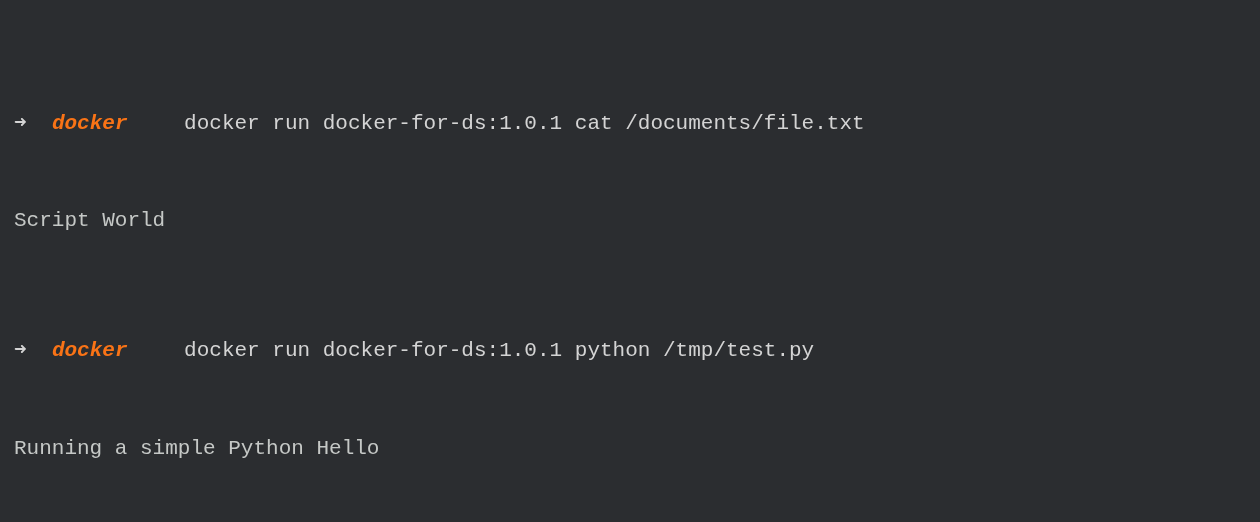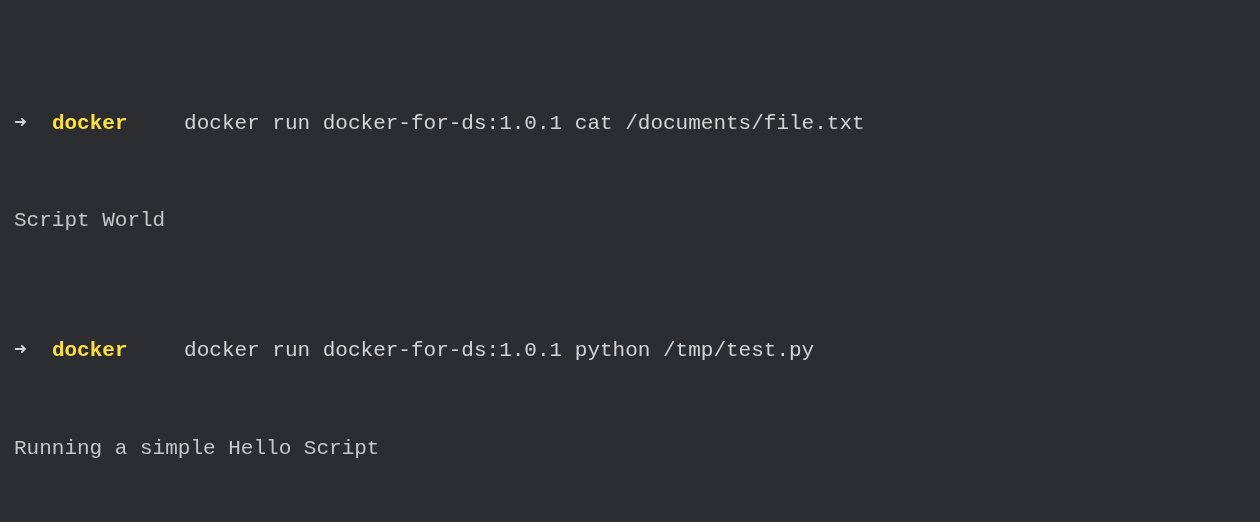--- a/index.html
+++ b/index.html
@@ -22,41 +22,42 @@
       white-space: pre;
     }
     .line {
       display: block;
     }
     .arrow {
       color: #d4d4d4;
       font-weight: normal;
     }
     .context {
-      color: #fde047;
+      color: #f97316;
       font-weight: bold;
+      font-style: italic;
     }
     .cmd {
       color: #d4d4d4;
       margin-left: 44px;
     }
     .output {
       color: #c5c8c6;
     }
   </style>
 </head>
 <body>
 
 <div class="terminal">
   
   <span class="line"><span class="arrow">➜</span>  <span class="context">docker</span> <span class="cmd">docker run docker-for-ds:1.0.1 cat /documents/file.txt</span></span>
   <span class="line output">Script World</span>
   
   <span class="line"><span class="arrow">➜</span>  <span class="context">docker</span> <span class="cmd">docker run docker-for-ds:1.0.1 python /tmp/test.py</span></span>
-  <span class="line output">Running a simple Hello Script</span>
+  <span class="line output">Running a simple Python Hello</span>
   
   
   
   
   
   
   
   
   
 </div>

